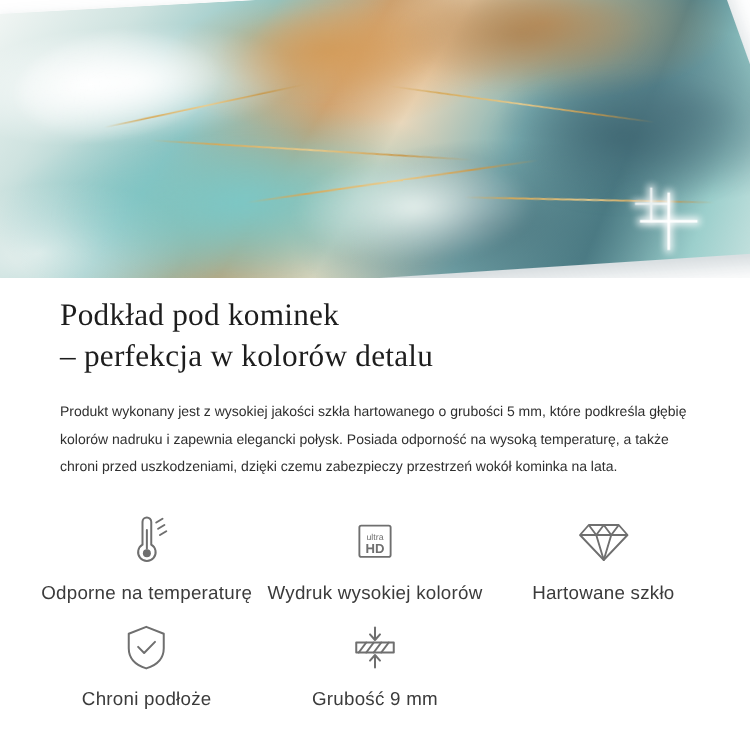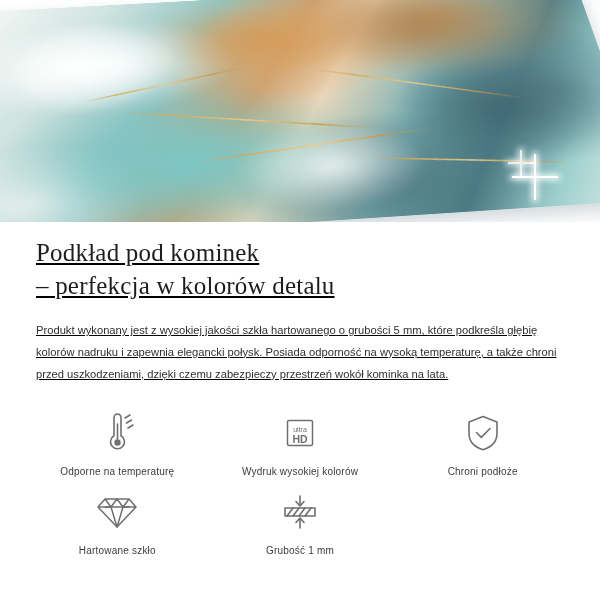--- a/index.html
+++ b/index.html
@@ -99,22 +99,21 @@
     background: #ffffff;
     box-shadow: 0 0 6px 2px rgba(255,255,255,0.9);
   }
   .sparkle::before { left: 50%; top: 0; width: 2px; height: 100%; margin-left: -1px; }
   .sparkle::after  { top: 50%; left: 0; height: 2px; width: 100%; margin-top: -1px; }
   .sp1 { right: 42px; bottom: 22px; }
   .sp2 { right: 66px; bottom: 46px; width: 26px; height: 26px; opacity: 0.85; }
 
   
   .content {
-    padding: 14px 36px 0 36px;
-    text-decoration: underline;
+    padding: 14px 36px 0 48px;
   }
   .headline {
     font-family: "Liberation Serif", serif;
     font-size: 25px;
     line-height: 1.32;
     color: #1d1d1d;
     font-weight: 400;
     margin: 0 0 18px 0;
     letter-spacing: 0.2px;
   }
@@ -145,21 +144,21 @@
   }
   .feature-icon {
     height: 46px;
     display: flex;
     align-items: center;
     justify-content: center;
     color: #6f6f6f;
   }
   .feature-label {
     margin-top: 10px;
-    font-size: 10px;
+    font-size: 15px;
     color: #3b3b3b;
     letter-spacing: 0.2px;
   }
   svg { display: block; }
 </style>
 </head>
 <body>
 
 <div class="page">
 
@@ -212,53 +211,53 @@
           <rect x="7.5" y="7.5" width="25" height="25" rx="1.5" fill="none" stroke="#6f6f6f" stroke-width="1.5"></rect>
           <text x="20" y="19" text-anchor="middle" font-family="Liberation Sans, sans-serif" font-size="7" fill="#6f6f6f">ultra</text>
           <text x="20" y="29.5" text-anchor="middle" font-family="Liberation Sans, sans-serif" font-size="10.5" font-weight="bold" fill="#6f6f6f">HD</text>
         </svg>
       </div>
       <div class="feature-label">Wydruk wysokiej kolorów</div>
     </div>
 
     <div class="feature">
       <div class="feature-icon">
-        <svg width="40" height="42" viewBox="0 0 40 42" fill="none" stroke="#6f6f6f" stroke-width="1.6" stroke-linecap="round" stroke-linejoin="round">
-          <path d="M20 4.5 34 10v11.5c0 8.2-5.8 13.6-14 16.2-8.2-2.6-14-8-14-16.2V10z"></path>
-          <path d="M13.5 20.5 18.3 25.4 27 16.5"></path>
-        </svg>
-      </div>
-      <div class="feature-label">Chroni podłoże</div>
-    </div>
-
-    <div class="feature">
-      <div class="feature-icon">
         <svg width="42" height="38" viewBox="0 0 42 38" fill="none" stroke="#6f6f6f" stroke-width="1.5" stroke-linejoin="round">
           <path d="M9 6h24l7 8-19 20L2 14z"></path>
           <path d="M2 14h38"></path>
           <path d="M9 6l6 8-6 0"></path>
           <path d="M33 6l-6 8 6 0"></path>
           <path d="M15 14l6-8 6 8-6 20z"></path>
         </svg>
       </div>
       <div class="feature-label">Hartowane szkło</div>
+    </div>
+
+    <div class="feature">
+      <div class="feature-icon">
+        <svg width="40" height="42" viewBox="0 0 40 42" fill="none" stroke="#6f6f6f" stroke-width="1.6" stroke-linecap="round" stroke-linejoin="round">
+          <path d="M20 4.5 34 10v11.5c0 8.2-5.8 13.6-14 16.2-8.2-2.6-14-8-14-16.2V10z"></path>
+          <path d="M13.5 20.5 18.3 25.4 27 16.5"></path>
+        </svg>
+      </div>
+      <div class="feature-label">Chroni podłoże</div>
     </div>
 
 
     <div class="feature">
       <div class="feature-icon">
         <svg width="42" height="40" viewBox="0 0 42 40" fill="none" stroke="#6f6f6f" stroke-width="1.6" stroke-linecap="round" stroke-linejoin="round">
           <line x1="21" y1="4" x2="21" y2="13"></line>
           <path d="M17 9.5 21 14l4-4.5"></path>
           <rect x="6" y="16" width="30" height="8" fill="none"></rect>
           <line x1="8" y1="24" x2="14" y2="16"></line>
           <line x1="14" y1="24" x2="20" y2="16"></line>
           <line x1="20" y1="24" x2="26" y2="16"></line>
           <line x1="26" y1="24" x2="32" y2="16"></line>
           <line x1="21" y1="36" x2="21" y2="27"></line>
           <path d="M17 30.5 21 26l4 4.5"></path>
         </svg>
       </div>
-      <div class="feature-label">Grubość 1 mm</div>
+      <div class="feature-label">Grubość 9 mm</div>
     </div>
 
   </div>
 </div>
 
 </body></html>

